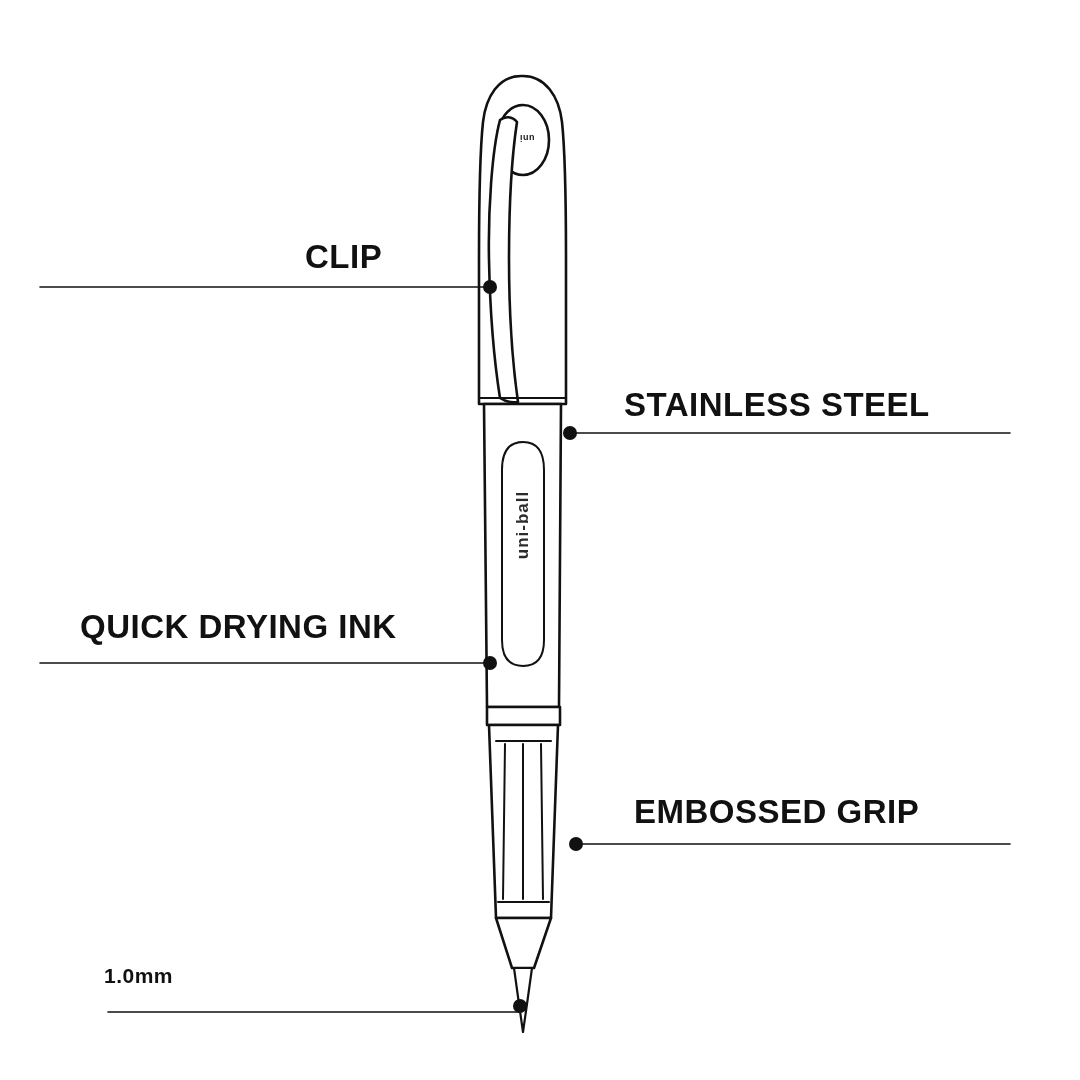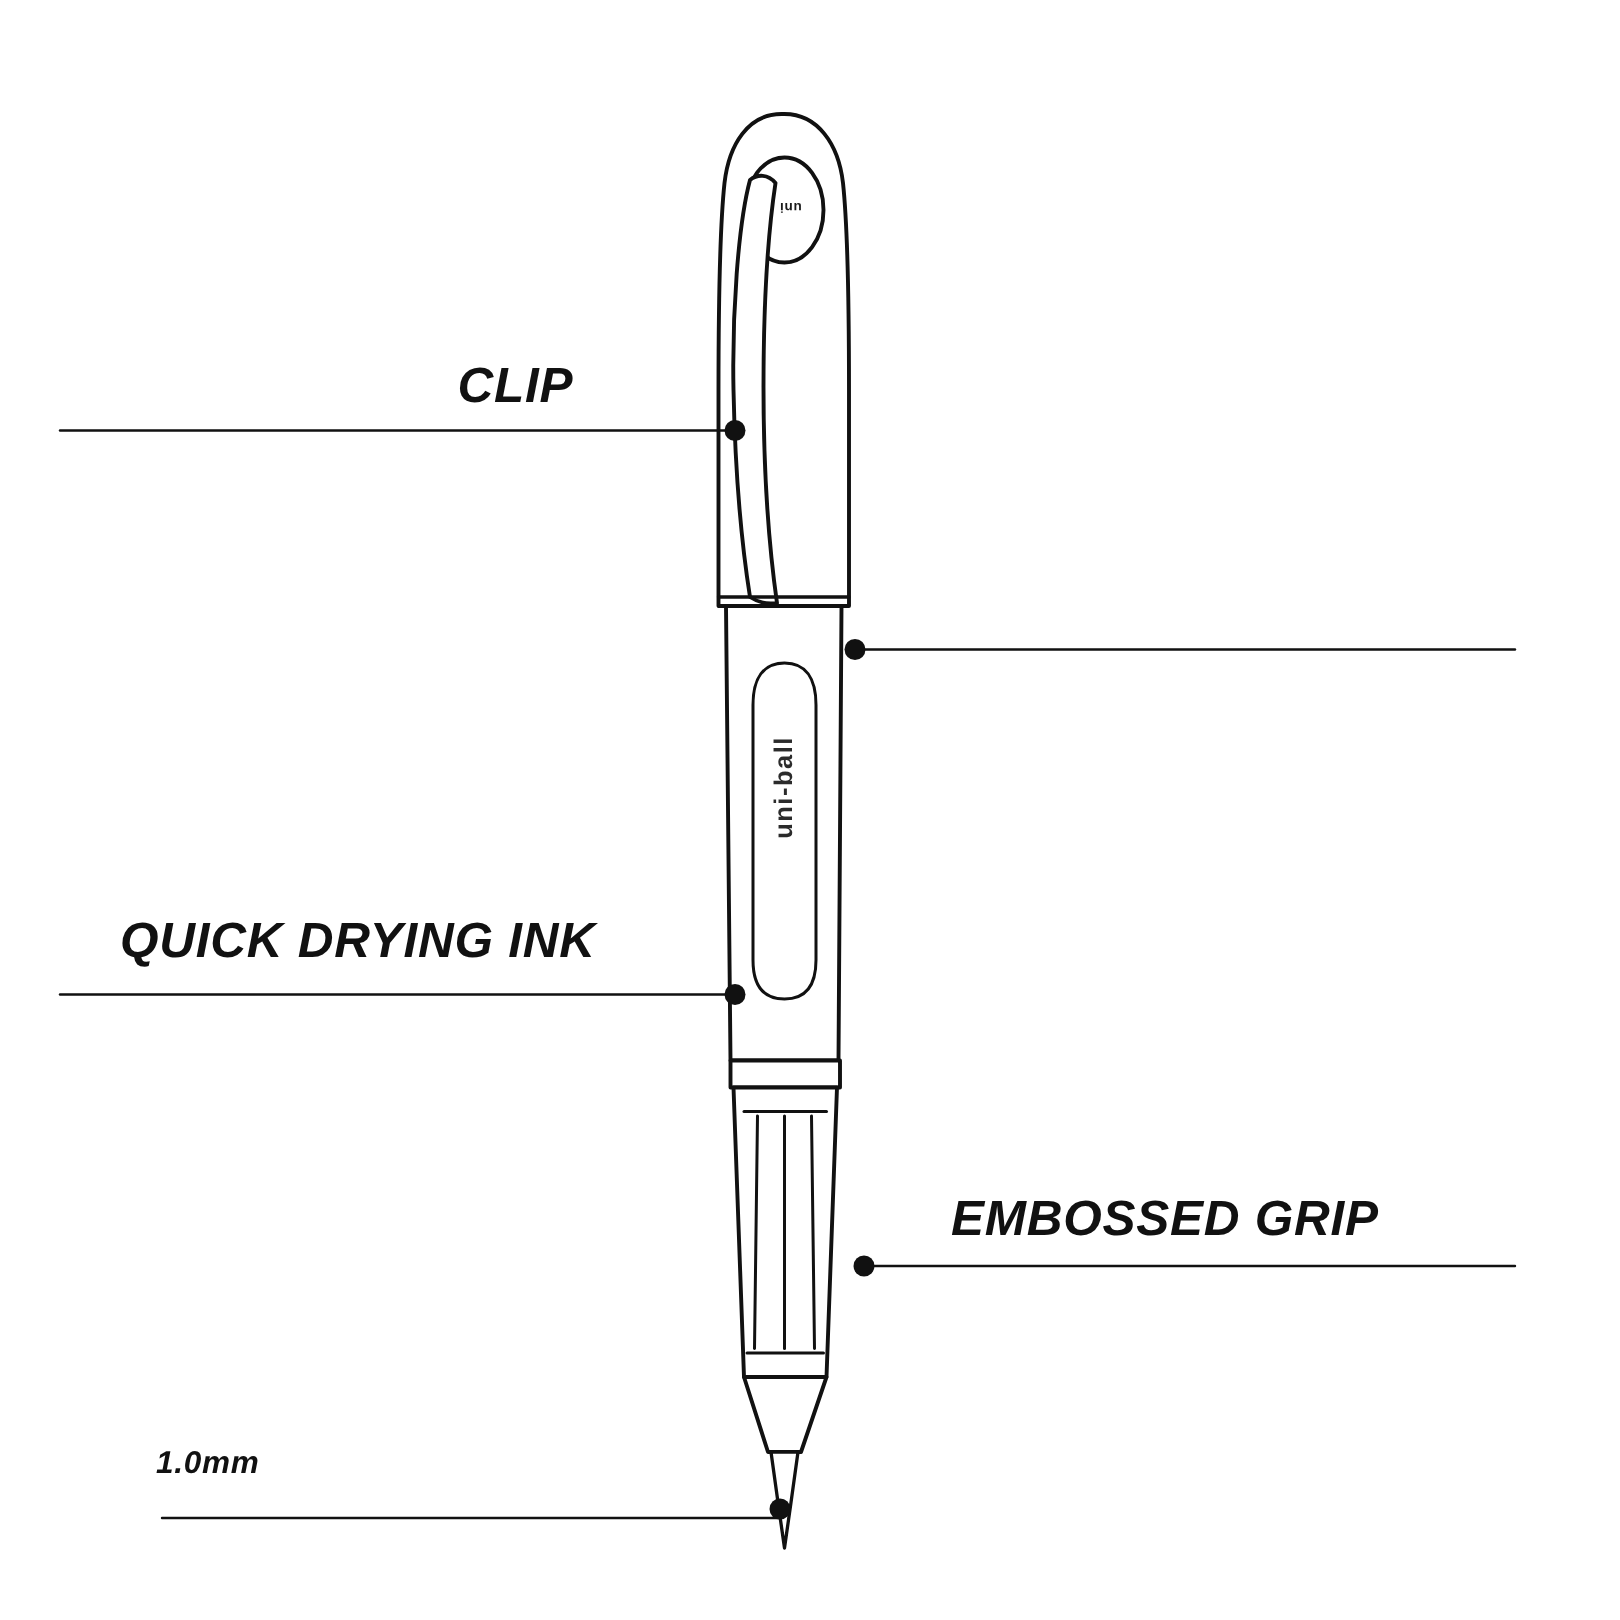--- a/index.html
+++ b/index.html
@@ -27,21 +27,20 @@
     height: 1080px;
   }
   .callout-label {
     position: absolute;
     font-family: "Liberation Sans", sans-serif;
     font-weight: bold;
     color: #111111;
     letter-spacing: 0.5px;
     white-space: nowrap;
     line-height: 1;
-    font-style: italic;
   }
   .lbl-clip      { left: 305px; top: 240px;  font-size: 33px; }
   .lbl-steel     { left: 624px; top: 388px;  font-size: 33px; }
   .lbl-ink       { left: 80px;  top: 610px;  font-size: 33px; }
   .lbl-grip      { left: 634px; top: 795px;  font-size: 33px; }
   .lbl-tip       { left: 104px; top: 965px;  font-size: 21px; }
   .pen-word {
     position: absolute;
     left: 497px;
     top: 455px;
@@ -169,17 +168,18 @@
         <circle cx="576" cy="844" r="7"></circle>
         <circle cx="520" cy="1006" r="7"></circle>
       </g>
     </g>
   </svg>
 
   <div class="cap-mark">uni</div>
   <div class="pen-word">uni-ball</div>
 
   <div class="callout-label lbl-clip">CLIP</div>
+  <div class="callout-label lbl-steel">STAINLESS STEEL</div>
   <div class="callout-label lbl-ink">QUICK DRYING INK</div>
   <div class="callout-label lbl-grip">EMBOSSED GRIP</div>
   <div class="callout-label lbl-tip">1.0mm</div>
 
 </div>
 
 </body></html>

